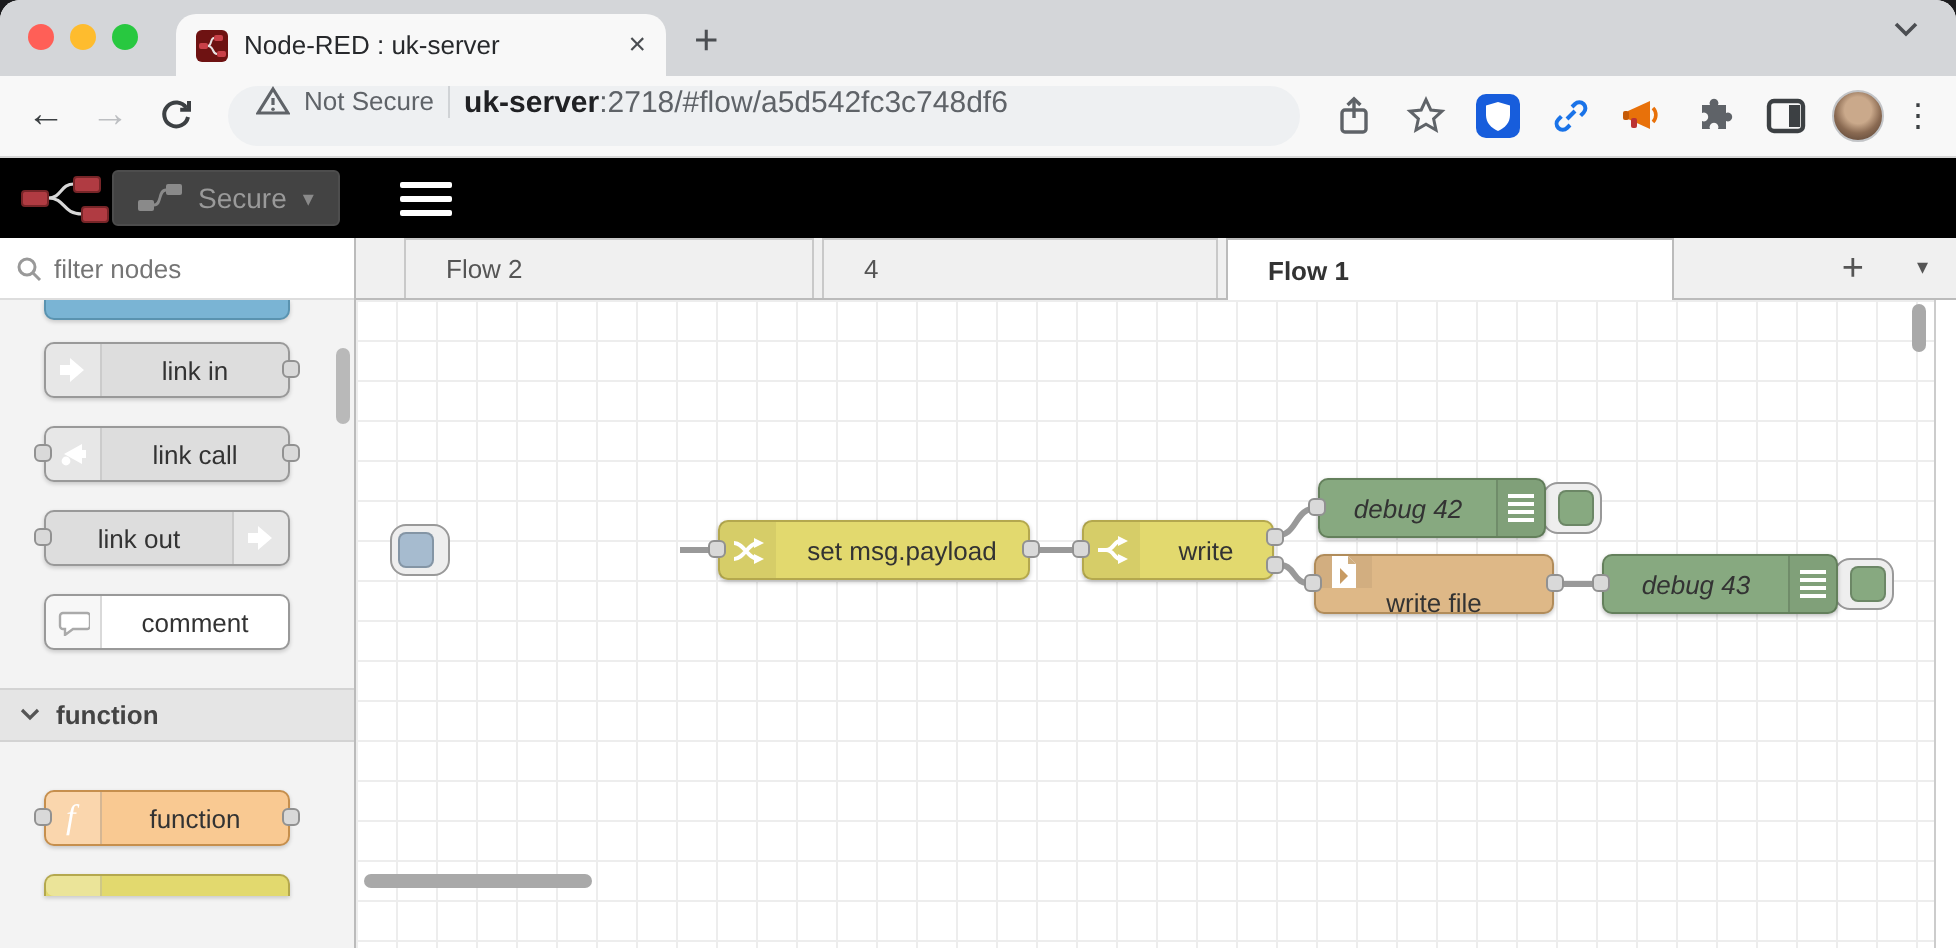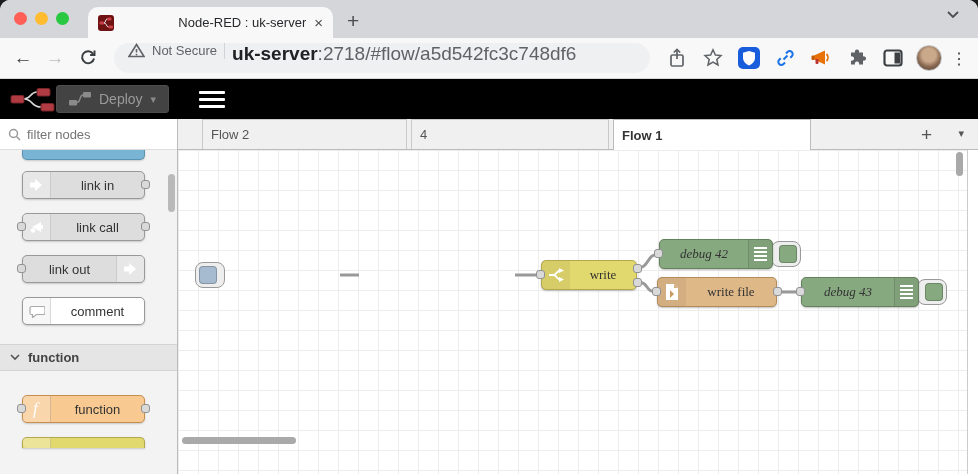--- a/index.html
+++ b/index.html
@@ -6,36 +6,36 @@
   html,body { background:#1c1c1e; font-family:"Liberation Sans", sans-serif; }
   .window { width:978px; height:474px; border-radius:10px 10px 0 0; overflow:hidden;
             background:#fff; position:relative; }
 
   
   .tabstrip { height:38px; background:#d4d6d9; position:relative; display:flex; align-items:flex-end; }
   .lights { position:absolute; left:14px; top:12px; display:flex; gap:8px; }
   .light { width:13px; height:13px; border-radius:50%; }
   .l-red{background:#ff5f57}.l-yellow{background:#febc2e}.l-green{background:#28c840}
   .btab { margin-left:88px; width:245px; height:31px; background:#f8f8f8; border-radius:10px 10px 0 0;
-          display:flex; align-items:center; padding:0 10px; gap:8px;text-align:right; }
+          display:flex; align-items:center; padding:0 10px; gap:8px; }
   .btab-title { font-size:13px; color:#27292c; flex:1; white-space:nowrap; overflow:hidden; }
   .btab-close { color:#4b4e52; font-size:15px; line-height:1; cursor:default; }
   .newtab { font-size:21px; color:#4b4e52; margin:0 0 5px 14px; }
   .strip-chev { position:absolute; right:18px; top:10px; }
 
   
   .toolbar { height:41px; background:#f8f8f8; border-bottom:1px solid #d7d7d7;
              display:flex; align-items:center; padding:0 10px; gap:6px; }
   .nav-glyph { font-size:19px; width:26px; text-align:center; color:#3c4043; }
   .nav-glyph.disabled { color:#bdbfc2; }
   .omnibox { flex:1; height:30px; background:#eef0f2; border-radius:15px; display:flex;
              align-items:flex-start; padding:0 14px; gap:7px; margin:0 6px; max-width:548px; }
   .omni-sec { font-size:13px; color:#5f6368; white-space:nowrap; }
   .omni-sep { width:1px; height:16px; background:#d0d3d6; }
-  .omni-url { font-size:19px; color:#5f6368; white-space:nowrap; overflow:hidden; }
+  .omni-url { font-size:15px; color:#5f6368; white-space:nowrap; overflow:hidden; }
   .omni-url b { color:#202124; font-weight:bold; }
   .tb-ico { width:30px; display:flex; justify-content:center; align-items:center; }
   .avatar { width:26px; height:26px; border-radius:50%;
             background:radial-gradient(circle at 50% 38%, #caa98b 0 35%, #8a6a52 60%, #4e3b30 100%);
             border:1px solid #c3c5c8; }
 
   
   .nr-header { height:40px; background:#000; display:flex; align-items:center; padding:0 10px; }
   .nr-title { color:#fff; font-size:17px; margin-left:8px; flex:1; }
   .deploy { background:#434343; border:1px solid #4d4d4d; border-radius:3px; height:28px;
@@ -64,41 +64,41 @@
   .port.pl { left:-6px; top:8px; } .port.pr { right:-6px; top:8px; }
   .cat-header { position:absolute; left:0; top:194px; width:177px; height:27px; background:#e5e5e5;
                 border-top:1px solid #d3d3d3; border-bottom:1px solid #d3d3d3; display:flex; align-items:center;
                 gap:8px; padding:0 10px; font-size:13px; font-weight:bold; color:#444; }
   .p-scroll { position:absolute; right:2px; top:24px; width:7px; height:38px; background:#b9b9b9; border-radius:4px; }
 
   .main { flex:1; display:flex; flex-direction:column; }
   .flowtabs { height:31px; background:#f0f0f0; border-bottom:1px solid #bbb; display:flex; align-items:flex-end;
               padding-left:24px; position:relative; }
   .ftab { height:30px; border:1px solid #c9c9c9; border-bottom:none; background:#f0f0f0; display:flex;
-          align-items:center; padding:0 8px; font-size:13px; color:#555; margin-right:4px; }
+          align-items:center; padding:0 20px; font-size:13px; color:#555; margin-right:4px; }
   .ftab.active { background:#fff; font-weight:bold; color:#333; height:31px; margin-bottom:-1px; z-index:2;
                  border-color:#bbb; }
   .ft-plus { position:absolute; right:46px; top:5px; font-size:19px; color:#555; }
   .ft-caret { position:absolute; right:14px; top:8px; font-size:11px; color:#555; }
 
   .canvas-row { flex:1; display:flex; }
   .canvas { position:relative; width:789px; height:100%; background:#fff; overflow:hidden;
             background-image:linear-gradient(#ededed 1px, transparent 1px),
                              linear-gradient(90deg,#ededed 1px, transparent 1px);
             background-size:20px 20px; }
   .gutter { width:8px; background:#fff; border-left:1px solid #ccc; }
 
   .cnode { position:absolute; height:30px; border:1px solid; border-radius:5px; display:flex; align-items:center;
            font-size:13px; color:#333; box-shadow:0 1px 2px rgba(0,0,0,0.25); z-index:2; }
-  .cnode .clabel { flex:1; text-align:center; padding:0 8px; white-space:nowrap;font-family:Liberation Serif, serif; }
+  .cnode .clabel { flex:1; text-align:center; padding:0 8px; white-space:nowrap; }
   .cnode .clabel.it { font-style:italic; }
   .c-inject { background:#a6bbcf; border-color:#7b8fa2; }
   .c-yellow { background:#e2d96e; border-color:#b4a84e; }
   .c-green  { background:#87a980; border-color:#64805c; }
-  .c-tan    { background:#deb887; border-color:#b18c5a; }
+  .c-tan    { background:#deb887; border-color:#b18c5a;flex-direction:column; }
   .cir { background:rgba(0,0,0,0.05); }
   .nbtn { position:absolute; width:30px; height:26px; background:#eee; border:1px solid #999; border-radius:8px; z-index:1; }
   .nbtn .inner { position:absolute; top:3px; width:18px; height:18px; border-radius:4px; border:1px solid rgba(0,0,0,0.2); }
   .nbtn.left .inner { left:3px; background:#a6bbcf; }
   .nbtn.right .inner { right:3px; background:#87a980; }
   .wires path { stroke:#999; stroke-width:3; fill:none; }
   .hthumb { position:absolute; left:4px; top:287px; width:114px; height:7px; background:#a9a9a9; border-radius:4px; z-index:4; }
   .vthumb { position:absolute; right:4px; top:2px; width:7px; height:24px; background:#a9a9a9; border-radius:4px; z-index:4; }
 </style>
 </head>
@@ -205,21 +205,21 @@
       <rect x="1" y="9.5" width="13" height="7.5" rx="1.5" fill="#b03b42" stroke="#772528" stroke-width="1"></rect>
       <rect x="27" y="2.5" width="13" height="7.5" rx="1.5" fill="#b03b42" stroke="#772528" stroke-width="1"></rect>
       <rect x="31" y="17.5" width="13" height="7.5" rx="1.5" fill="#b03b42" stroke="#772528" stroke-width="1"></rect>
     </svg>
     <div class="deploy">
       <svg width="22" height="16">
         <rect x="0" y="9" width="8" height="5.5" rx="1" fill="#8a8a8a"></rect>
         <rect x="14" y="1" width="8" height="5.5" rx="1" fill="#8a8a8a"></rect>
         <path d="M8,11.5 C12,11.5 10,4 14,4" stroke="#8a8a8a" stroke-width="1.4" fill="none"></path>
       </svg>
-      <span class="deploy-label">Deploy</span>
+      <span class="deploy-label">Secure</span>
       <span class="deploy-caret">▾</span>
     </div>
     <div class="hamburger">
         <span></span>
         <span></span>
         <span></span>
       </div>
   </div>
 
   <div class="workspace">
@@ -304,21 +304,21 @@
     </div>
 
     <div class="main">
       <div class="flowtabs">
         <div class="ftab" style="width:205px">
           <span>Flow 2</span>
         </div>
         <div class="ftab" style="width:198px">
           <span>4</span>
         </div>
-        <div class="ftab active" style="width:198px">
+        <div class="ftab active" style="width:224px">
           <span>Flow 1</span>
         </div>
         <div class="ft-plus">+</div>
         <div class="ft-caret">▾</div>
       </div>
 
       <div class="canvas-row">
         <div class="canvas">
 
           <svg class="wires" width="789" height="298">
@@ -328,20 +328,32 @@
             <path d="M459,132 C472,132 466,142 479,142"></path>
             <path d="M599,142 L623,142"></path>
           </svg>
 
           
           <div class="nbtn left" style="left:17px;top:112px">
               <span class="inner"></span>
             </div>
 
           
+          <div class="cnode c-yellow" style="left:181px;top:110px;width:156px">
+            <span class="icon-region cir">
+              <svg width="16" height="15">
+                <path d="M1,3.5 C6,3.5 8,11.5 13,11.5 M1,11.5 C6,11.5 8,3.5 13,3.5" stroke="#fff" stroke-width="2" fill="none"></path>
+                <path d="M11,1 l5,2.5 -5,2.5 z" fill="#fff"></path>
+                  <path d="M11,9 l5,2.5 -5,2.5 z" fill="#fff"></path>
+              </svg>
+            </span>
+            <span class="clabel">set msg.payload</span>
+            <i class="port pl" style="top:9px"></i>
+            <i class="port pr" style="top:9px"></i>
+          </div>
 
           
           <div class="cnode c-yellow" style="left:363px;top:110px;width:96px">
             <span class="icon-region cir">
               <svg width="16" height="16">
                 <path d="M1,8 h4 C9,8 9,3.5 12,3.5 M5,8 C9,8 9,12.5 12,12.5" stroke="#fff" stroke-width="2" fill="none"></path>
                 <path d="M11,1 l5,2.5 -5,2.5 z" fill="#fff"></path>
                   <path d="M11,10 l5,2.5 -5,2.5 z" fill="#fff"></path>
               </svg>
             </span>

